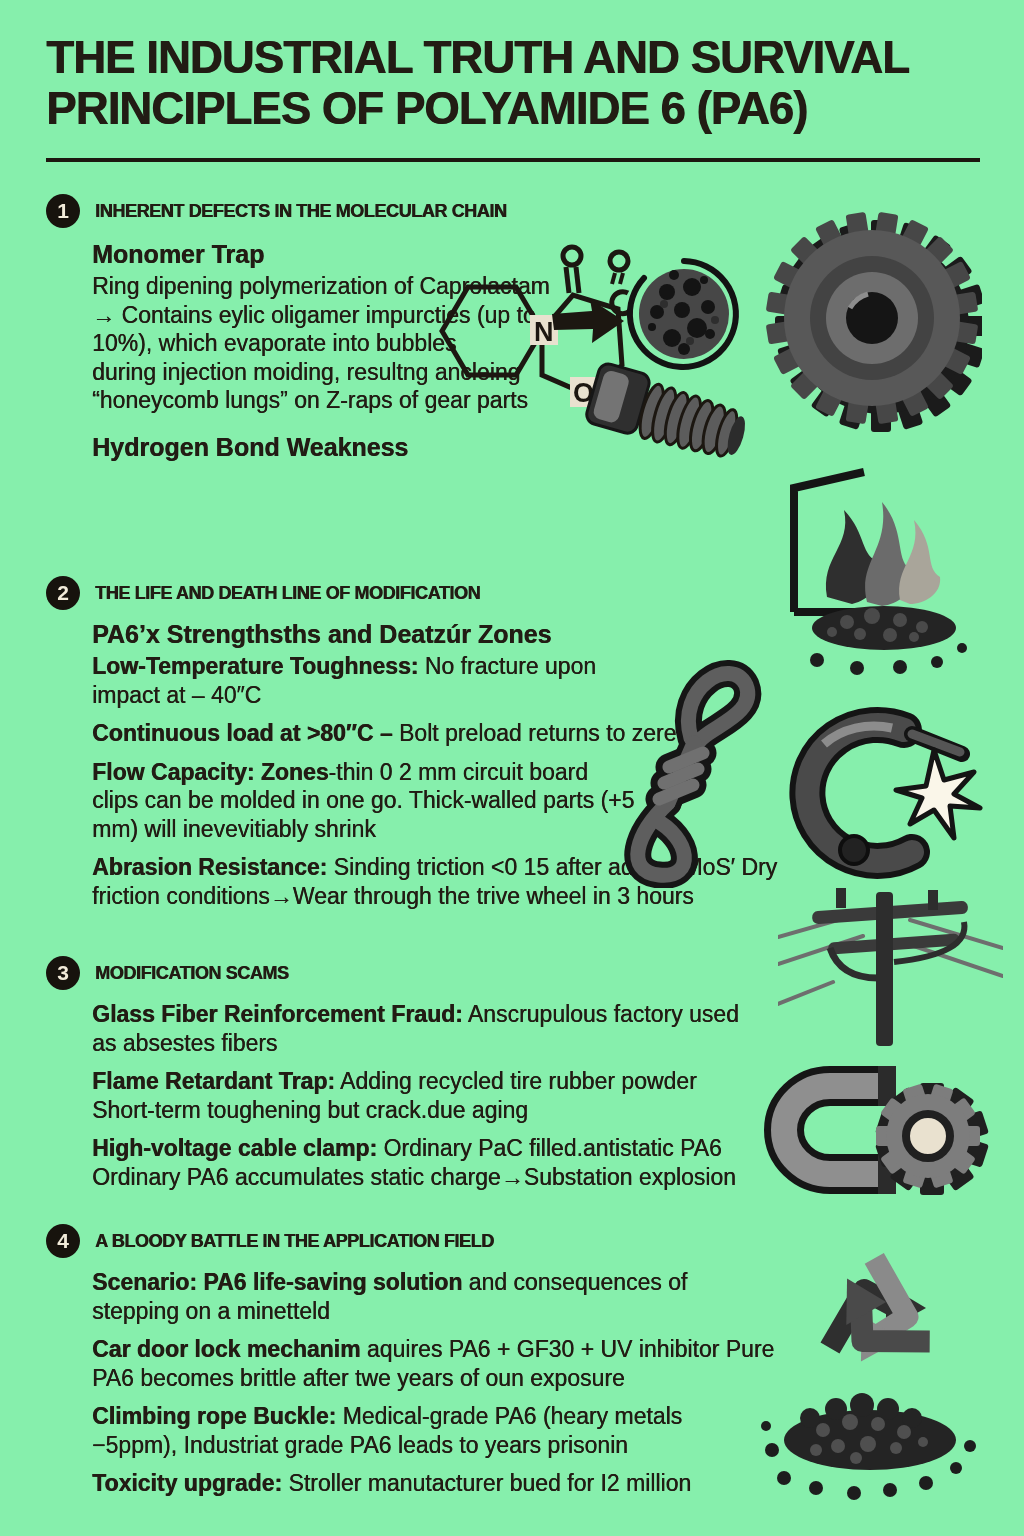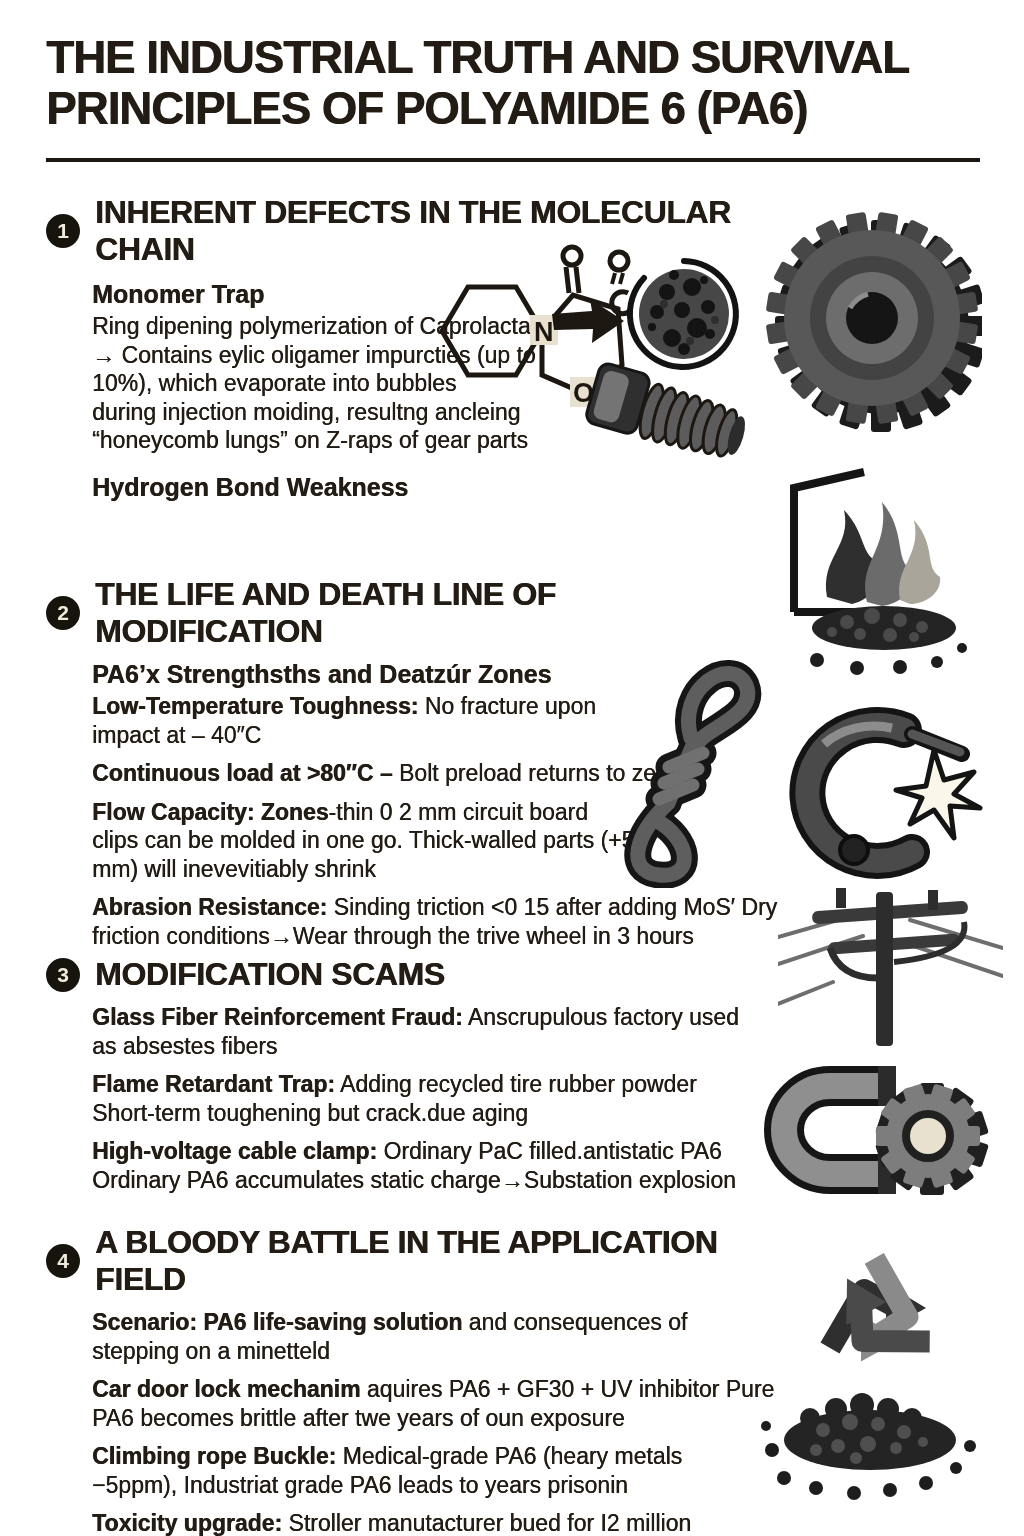--- a/index.html
+++ b/index.html
@@ -1,28 +1,28 @@
 <!DOCTYPE html>
 <html><head>
 <meta charset="utf-8">
 <style>
   html,body{margin:0;padding:0;background:#e9e1cf;}
-  .page{position:relative;width:1024px;height:1536px;background:#ffffff;overflow:hidden;
+  .page{position:relative;width:1024px;height:1536px;background:#86efac;overflow:hidden;
         font-family:"Liberation Sans",sans-serif;color:#221c14;}
   
   .title{position:absolute;left:46px;top:32px;font-size:47px;font-weight:700;line-height:1.08;
          letter-spacing:-1px;text-shadow:0.8px 0 currentColor;transform:scaleX(.97);transform-origin:left top;}
   .rule{position:absolute;left:46px;top:158px;width:934px;height:0;border-top:4px solid #1d1710;}
   
   .section{position:absolute;left:46px;width:730px;}
   .sec-head{display:flex;align-items:center;gap:15px;margin-bottom:10px;}
   .badge{flex:0 0 auto;width:34px;height:34px;border-radius:50%;background:#17130d;color:#f2ebd9;
          font-size:21px;font-weight:700;display:flex;align-items:center;justify-content:center;
          text-shadow:none;}
-  .sec-head h2{margin:0;font-size:32px;font-weight:700;letter-spacing:-0.4px;text-shadow:0.6px 0 currentColor;}
+  .sec-head h2{margin:0;font-size:18px;font-weight:700;letter-spacing:-0.4px;text-shadow:0.6px 0 currentColor;}
   .sec-body{margin-left:46px;}
   .block-title{font-size:25px;font-weight:700;margin:12px 0 3px;text-shadow:0.5px 0 currentColor;}
   .body-text{font-size:23px;line-height:1.24;text-shadow:0.4px 0 currentColor;margin:0 0 10px;}
   .lead{font-weight:700;text-shadow:0.55px 0 currentColor;}
   .w475{width:475px}.w545{width:545px}.w560{width:560px}.w600{width:600px}
   .w545b{width:545px}.w640{width:640px}.w660{width:660px}.w690{width:690px}.w700{width:700px}
   
   .ill{position:absolute;}
   svg{display:block;}
   .recy{width:180px;height:180px;}

